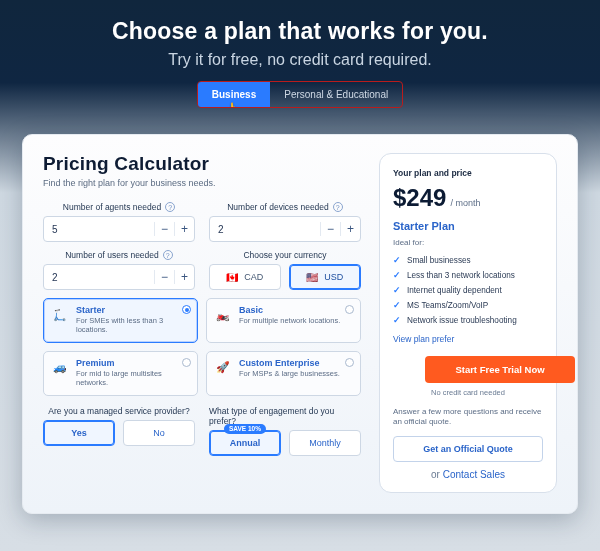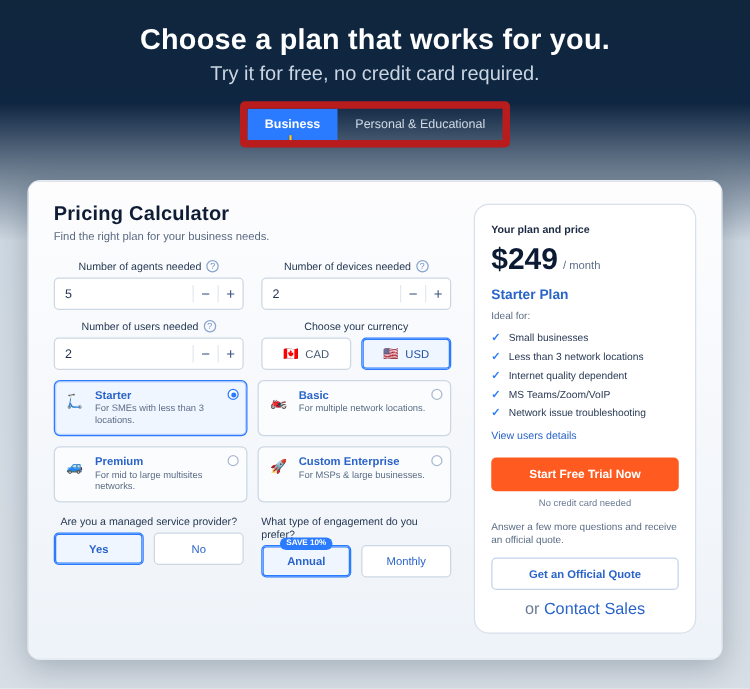--- a/index.html
+++ b/index.html
@@ -5,38 +5,38 @@
   * { box-sizing: border-box; margin: 0; padding: 0; }
   html, body { width: 600px; height: 551px; overflow: hidden; }
   body {
     font-family: -apple-system, BlinkMacSystemFont, "Segoe UI", Arial, sans-serif;
     background: linear-gradient(180deg, #10263d 0%, #0f2642 15%, #cfd9e2 35%, #d7dee5 100%);
   }
   .hero { text-align: center; padding: 18px 0 12px; color: #fff; }
   .hero h1 { font-size: 23px; font-weight: 700; letter-spacing: .2px; }
   .hero p { margin-top: 6px; font-size: 16px; color: #c9d5e2; }
   .pill-group {
-    display: inline-flex; margin-top: 12px; border: 6px solid #b91c1c;
+    display: inline-flex; margin-top: 12px; border: 1px solid #b91c1c;
     border-radius: 4px; overflow: hidden; font-size: 10px;
   }
   .pill { padding: 7px 14px; color: #cfd9e5; cursor: pointer; position: relative; }
   .pill.active { background: #2a7bff; color: #fff; font-weight: 600; }
   .cursor-icon {
     position: absolute; left: 50%; top: 78%; transform: translateX(-50%);
     font-size: 12px; filter: drop-shadow(0 1px 1px rgba(0,0,0,.4));
     pointer-events: none; color: #fff;
   }
   .panel {
     margin: 14px 22px 0; background: linear-gradient(180deg, #fdfdfe 0%, #eef3f9 100%);
     border-radius: 10px; box-shadow: 0 6px 24px rgba(12,30,55,.25);
     padding: 18px 20px 20px; display: flex; gap: 18px; position: relative;
     border: 1px solid #e6ebf1;
   }
   .calc { flex: 1 1 auto; }
-  .calc h2 { font-size: 16px; font-weight: 800; color: #0e1c34; letter-spacing: .2px; }
+  .calc h2 { font-size: 19px; font-weight: 800; color: #0e1c34; letter-spacing: .2px; }
   .calc .sub { font-size: 9px; color: #5b6b82; margin-top: 3px; margin-bottom: 14px; }
   .form-row { display: flex; gap: 14px; }
   .field { flex: 1; margin-bottom: 8px; }
   .field-label { font-size: 8.5px; color: #253853; margin-bottom: 4px; display: flex; align-items: center; gap: 4px; justify-content: center; }
   .help-icon {
     display: inline-flex; width: 10px; height: 10px; border: 1px solid #8aa5cf;
     border-radius: 50%; font-size: 7px; align-items: center; justify-content: center;
     color: #6f8ec0;
   }
   .stepper {
@@ -107,29 +107,29 @@
   .pc-plan { margin-top: 8px; font-size: 11px; font-weight: 700; color: #2a64c9; }
   .pc-ideal { margin-top: 6px; font-size: 8px; color: #5c6d86; }
   .pc-list { margin-top: 6px; list-style: none; }
   .pc-list li { font-size: 8.2px; color: #2b3b55; padding: 3px 0 3px 14px; position: relative; }
   .pc-list li::before {
     content: "✓"; position: absolute; left: 0; top: 2px; color: #2a7bff; font-size: 9px; font-weight: 700;
   }
   .pc-link { font-size: 8.5px; color: #2a64c9; margin-top: 4px; display: inline-block; cursor: pointer; }
   .cta-btn {
     margin-top: 10px; width: 100%; background: #ff5a1f; color: #fff; border: none;
-    border-radius: 4px; padding: 8px 0; font-size: 9.5px; font-weight: 600; cursor: pointer;
+    border-radius: 4px; padding: 8px 0; font-size: 9.5px; font-weight: 600; cursor: pointer; margin-left: 32px;
   }
   .pc-nocc { text-align: center; font-size: 7.5px; color: #6a7b93; margin-top: 5px; }
   .pc-answer { font-size: 8px; color: #5c6d86; margin-top: 10px; line-height: 1.3; }
   .quote-btn {
     margin-top: 8px; width: 100%; background: #fff; color: #2a64c9; border: 1px solid #c3d3ea;
     border-radius: 4px; padding: 7px 0; font-size: 9px; font-weight: 600; cursor: pointer;
   }
-  .pc-or { text-align: center; font-size: 13px; color: #6a7b93; margin-top: 7px; }
+  .pc-or { text-align: center; font-size: 10px; color: #6a7b93; margin-top: 7px; }
   .pc-or a { color: #2a64c9; text-decoration: none; cursor: pointer; }
 </style>
 </head>
 <body>
 
 <div class="hero">
   <h1>Choose a plan that works for you.</h1>
   <p>Try it for free, no credit card required.</p>
   <div class="pill-group">
     <div class="pill active">
@@ -261,21 +261,21 @@
     </div>
     <div class="pc-plan">Starter Plan</div>
     <div class="pc-ideal">Ideal for:</div>
     <ul class="pc-list">
       <li>Small businesses</li>
       <li>Less than 3 network locations</li>
       <li>Internet quality dependent</li>
       <li>MS Teams/Zoom/VoIP</li>
       <li>Network issue troubleshooting</li>
     </ul>
-    <span class="pc-link">View users details</span>
+    <span class="pc-link">View plan prefer</span>
     <button class="cta-btn">Start Free Trial Now</button>
     <div class="pc-nocc">No credit card needed</div>
     <div class="pc-answer">Answer a few more questions and receive an official quote.</div>
     <button class="quote-btn">Get an Official Quote</button>
     <div class="pc-or">
       <span>or </span><a>Contact Sales</a>
     </div>
   </div>
 </div>
 

